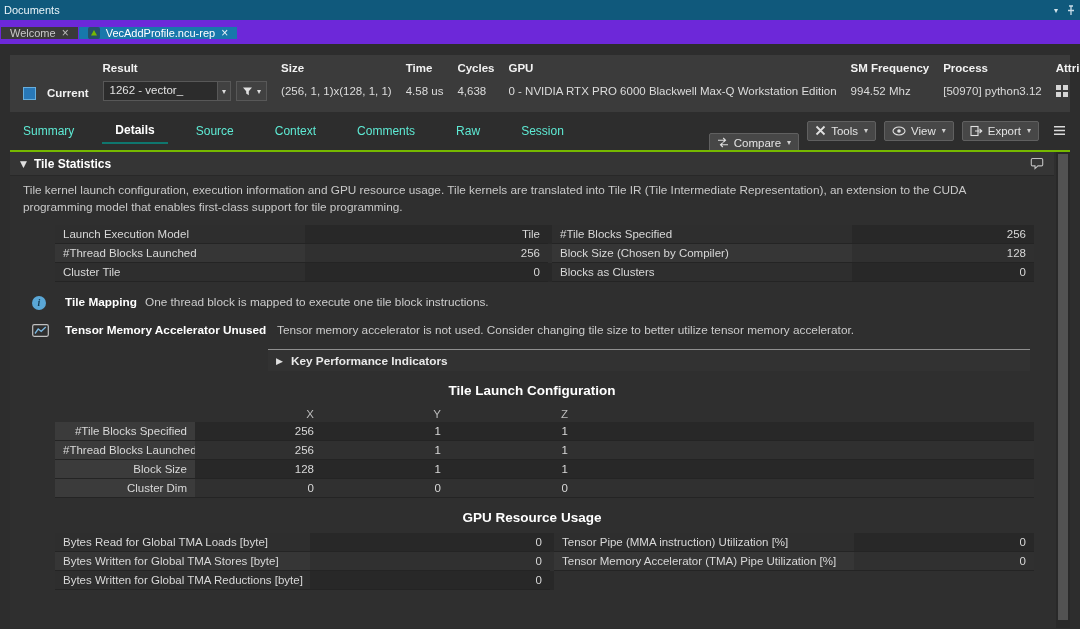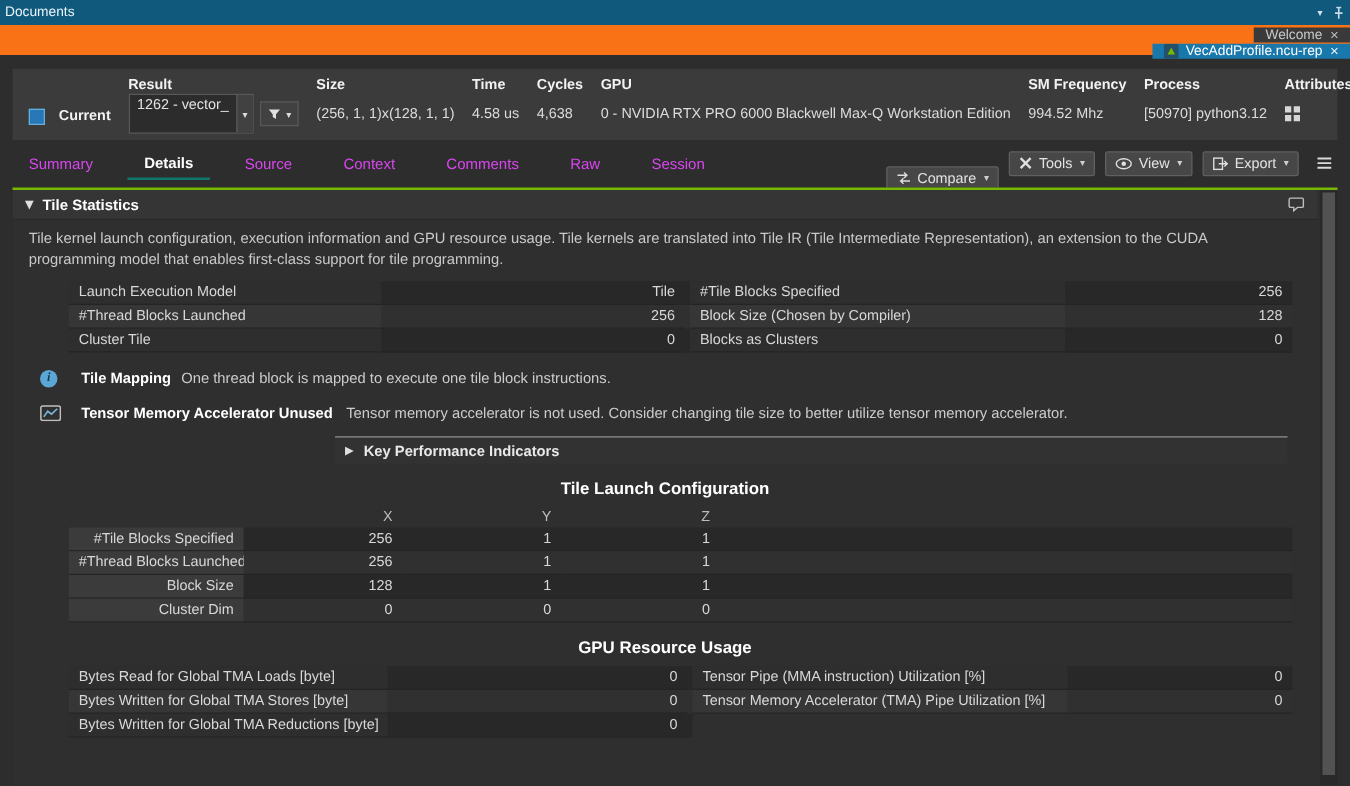--- a/index.html
+++ b/index.html
@@ -12,49 +12,49 @@
   }
   .glyph { font-family:"DejaVu Sans",sans-serif; }
 
   
   .titlebar { height:20px; background:#10597c; display:flex; align-items:center; gap:8px;
               padding:0 4px; font-size:11px; color:#eaf4f9; }
   .titlebar .spacer { flex:1; }
   .tbar-ic { display:flex; align-items:center; opacity:.9; cursor:default; }
 
   
-  .tabbar { height:24px; background:#f97316; display:flex; align-items:flex-end; gap:1px;
-            padding:2px 0 0 1px;flex-direction:column; }
+  .tabbar { height:24px; background:#6d28d9; display:flex; align-items:center; gap:1px;
+            padding:2px 0 0 1px; }
   .tab { display:flex; align-items:center; gap:6px; padding:0 9px; font-size:11px;
          background:#3a3a3a; color:#c9c9c9; cursor:default; }
   .tab.active { background:#1878ab; color:#ffffff; }
   .tab .close { font-size:12px; line-height:1; opacity:.9; }
 
   
   .toolbar { margin:11px 10px 0; background:#3b3b3b; padding:7px 13px 9px;
              display:flex; gap:14px; align-items:flex-start; height:57px; }
   .tcol { display:flex; flex-direction:column; gap:7px; white-space:nowrap; }
   .tcol .lbl { font-weight:bold; color:#f2f2f2; font-size:11.5px; }
   .tcol .val { color:#dcdcdc; font-size:11.5px; display:flex; align-items:center; gap:5px; height:20px; }
   .tcol.current { padding-top:21px; }
   .tcol.attributes { margin-left:auto; }
   .checkbox { width:13px; height:13px; background:#2878b8; border:1px solid #66aede; margin-right:6px; }
-  .combo { display:flex; align-items:stretch; background:#2c2c2c; border:1px solid #585858; height:32px; }
+  .combo { display:flex; align-items:stretch; background:#2c2c2c; border:1px solid #585858; height:20px;gap:28px; }
   .combo .txt { padding:2px 6px; min-width:84px; color:#e2e2e2; }
   .combo .arrow { border-left:1px solid #585858; background:#414141; padding:0 4px;
                   display:flex; align-items:center; font-size:8px; color:#ddd; }
   .iconbtn { display:flex; align-items:center; gap:4px; background:#414141; border:1px solid #585858;
              height:20px; padding:0 5px; }
   .iconbtn .dd { font-size:8px; color:#ddd; }
   .grid4 { display:grid; grid-template-columns:5px 5px; gap:2px; }
   .grid4 span { width:5px; height:5px; background:#d6d6d6; }
 
   
   .pagetabs { margin:4px 10px 0; height:29px; display:flex; align-items:center; }
-  .ptab { padding:6px 13px 5px; margin-right:15px; font-size:12px; color:#d946ef; cursor:default; }
+  .ptab { padding:6px 13px 5px; margin-right:15px; font-size:12px; color:#5eead4; cursor:default; }
   .ptab.active { color:#ffffff; font-weight:bold; border-bottom:2px solid #0f766e; }
   .abtn { display:flex; align-items:center; gap:5px; background:#474747; border:1px solid #606060;
           border-radius:2px; padding:3px 7px; font-size:11.5px; color:#e3e3e3; margin-left:8px; cursor:default; }
   .abtn.first { margin-left:auto;margin-top:24px; }
   .abtn .dd { font-size:8px; color:#cfcfcf; margin-left:1px; }
   .hbtn { margin-left:10px; padding:3px 4px; display:flex; align-items:center; }
 
   
   .content { position:relative; margin:5px 10px 0; height:478px; background:#2f2f2f;
              border-top:2px solid #76b900; overflow:hidden; }

